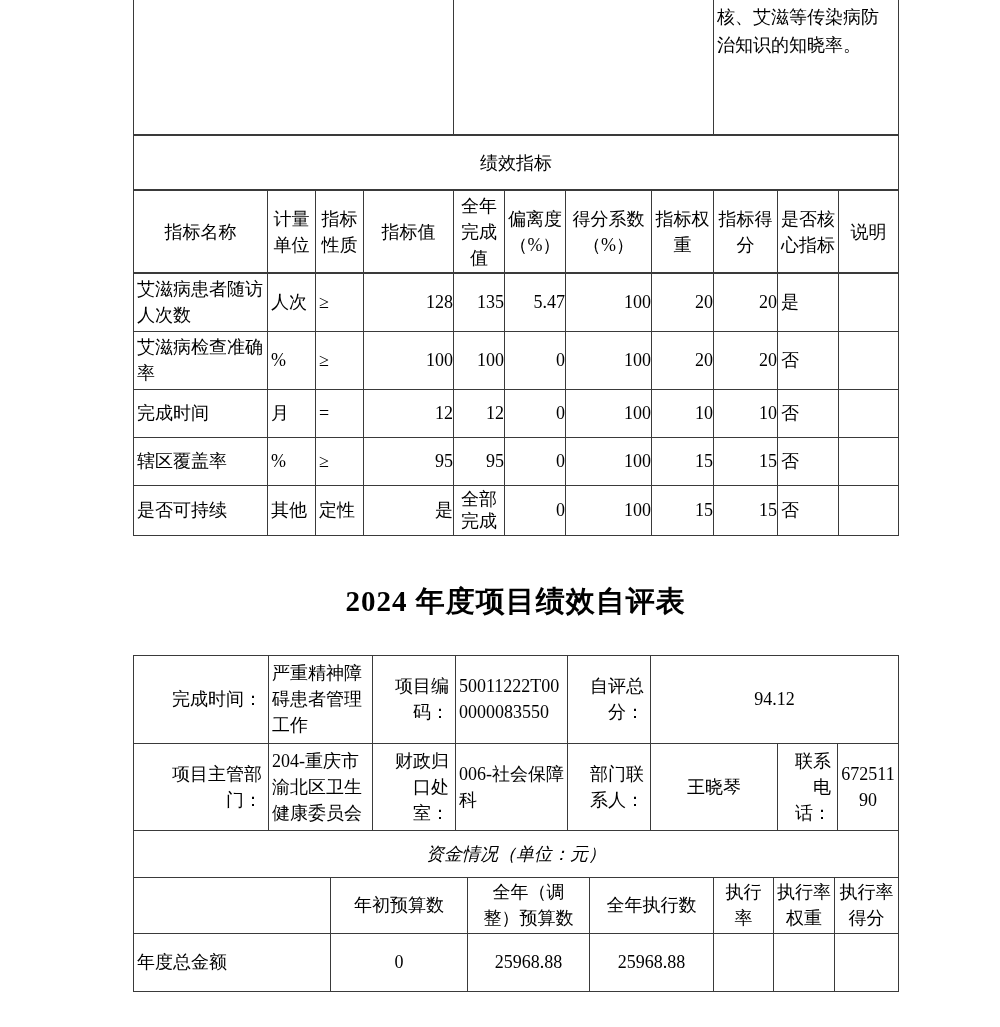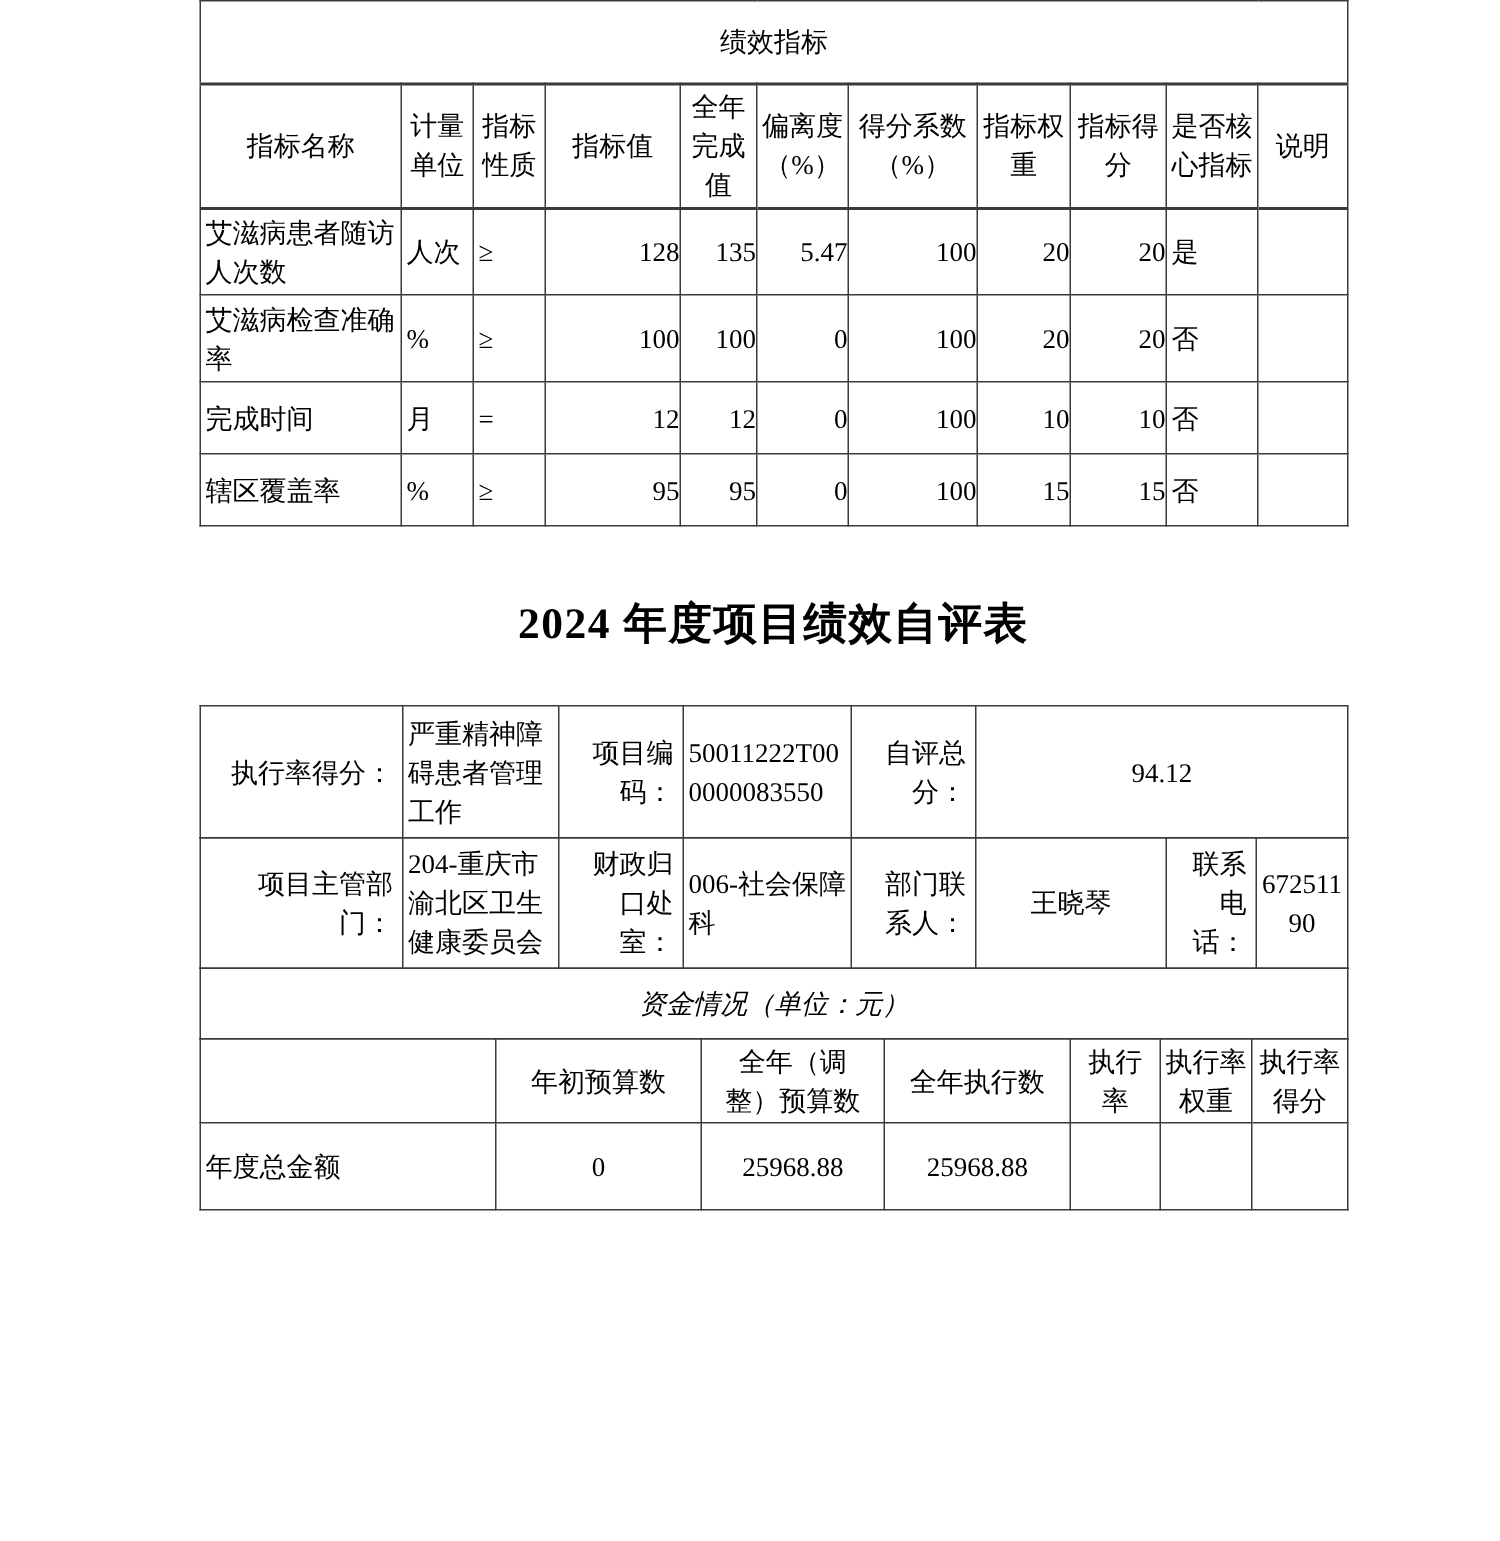--- a/index.html
+++ b/index.html
@@ -49,20 +49,25 @@
       <col style="width:90px">
         <col style="width:51px">
         <col style="width:61px">
       <col style="width:86px">
         <col style="width:62px">
         <col style="width:64px">
       <col style="width:61px">
         <col style="width:60px">
     </colgroup>
     <tbody>
+        <tr class="rowcut thickb h135">
+      <td colspan="4" class="lft"></td>
+      <td colspan="4" class="lft"></td>
+      <td colspan="3" class="lft">核、艾滋等传染病防治知识的知晓率。</td>
+    </tr>
     <tr class="thickb h55">
       <td colspan="11" class="ctr">绩效指标</td>
     </tr>
     <tr class="thickb h83">
       <th class="ctr">指标名称</th>
       <th class="ctr">计量单位</th>
       <th class="ctr">指标性质</th>
       <th class="ctr">指标值</th>
       <th class="ctr">全年完成值</th>
       <th class="ctr">偏离度（%）</th>
@@ -117,37 +122,50 @@
       <td class="lft">≥</td>
       <td class="rgt">95</td>
       <td class="rgt">95</td>
       <td class="rgt">0</td>
       <td class="rgt">100</td>
       <td class="rgt">15</td>
       <td class="rgt">15</td>
       <td class="lft">否</td>
       <td></td>
     </tr>
+    <tr class="h50">
+      <td class="lft">是否可持续</td>
+      <td class="lft">其他</td>
+      <td class="lft">定性</td>
+      <td class="rgt">是</td>
+      <td class="ctr" style="line-height:22px">全部完成</td>
+      <td class="rgt">0</td>
+      <td class="rgt">100</td>
+      <td class="rgt">15</td>
+      <td class="rgt">15</td>
+      <td class="lft">否</td>
+      <td></td>
+    </tr>
   </tbody>
     </table>
 
   <div class="title">2024 年度项目绩效自评表</div>
 
   <table>
     <colgroup>
       <col style="width:135px">
         <col style="width:104px">
         <col style="width:83px">
       <col style="width:112px">
         <col style="width:83px">
         <col style="width:248px">
     </colgroup>
     <tbody>
         <tr class="h88">
-      <td class="lbl">执行率得分：</td>
+      <td class="lbl">完成时间：</td>
       <td class="lft">严重精神障碍患者管理工作</td>
       <td class="lbl">项目编码：</td>
       <td class="lft">50011222T000000083550</td>
       <td class="lbl">自评总分：</td>
       <td class="ctr">94.12</td>
     </tr>
   </tbody>
     </table>
 
   <table class="band">

